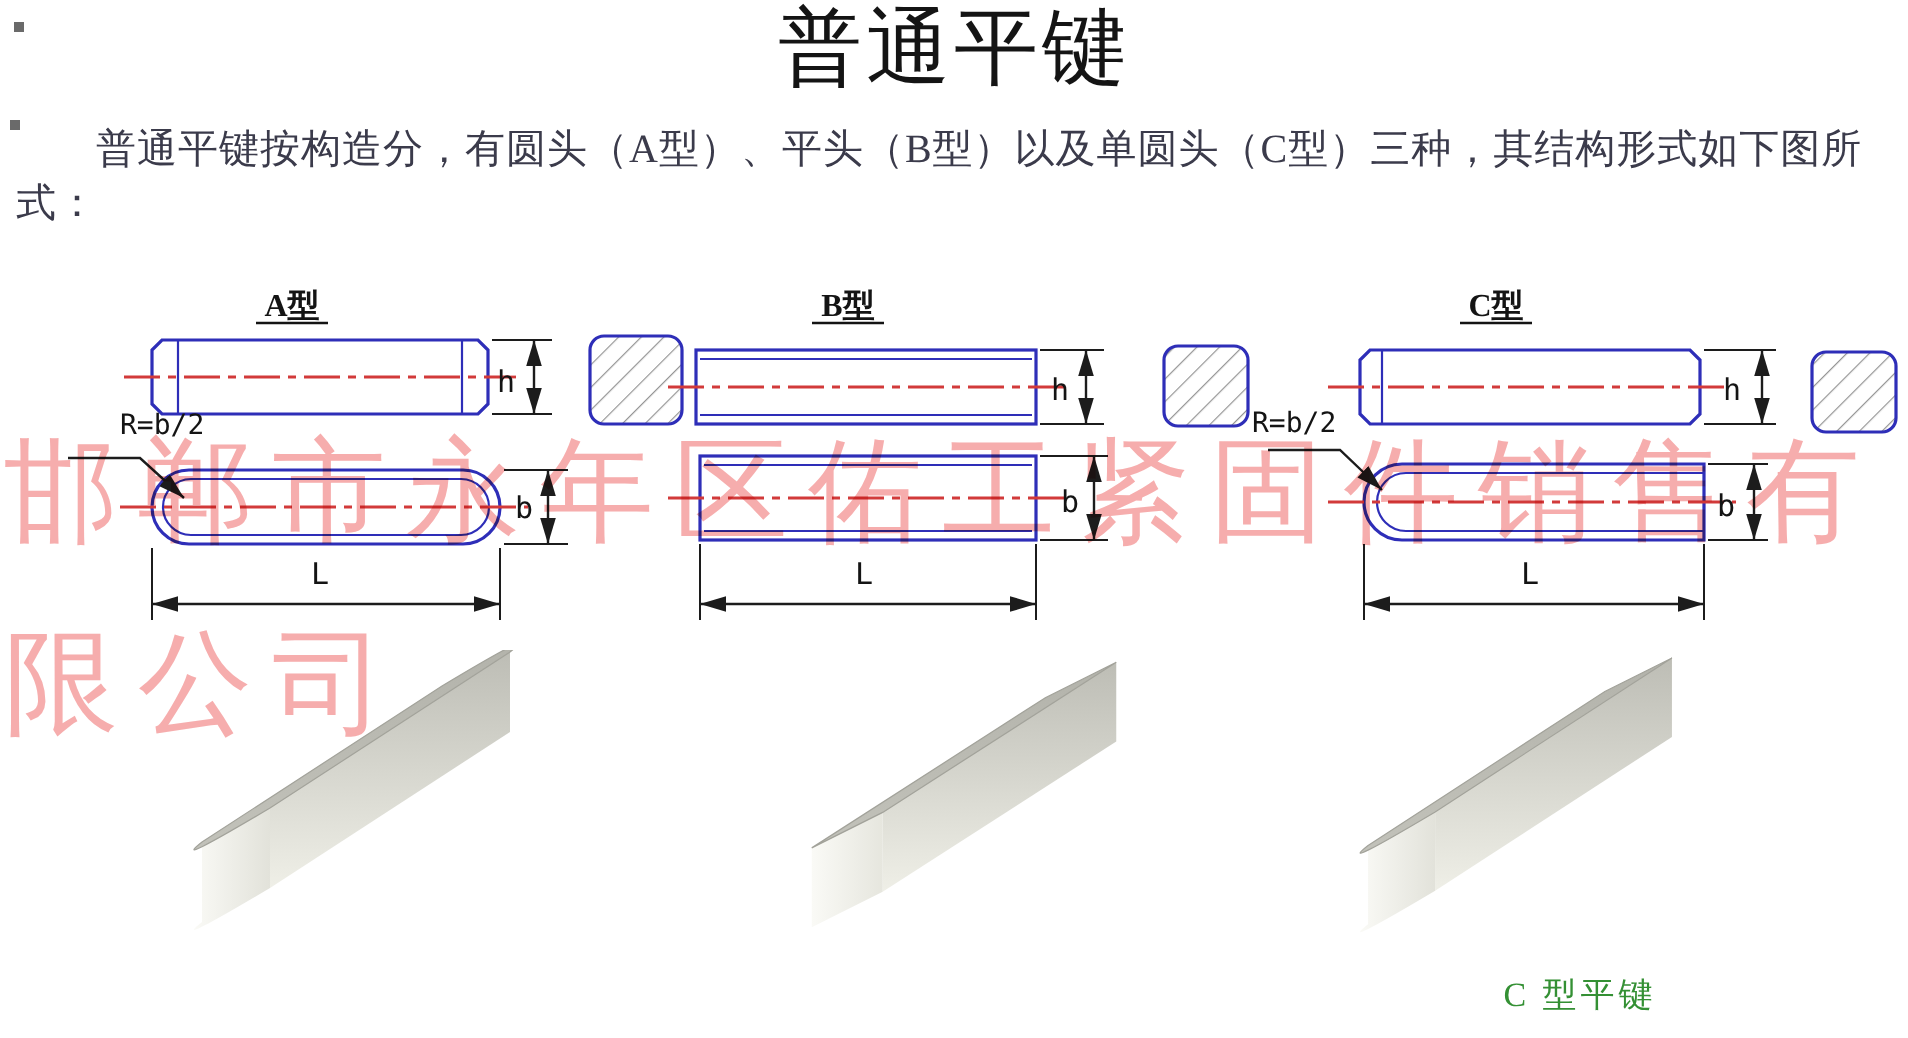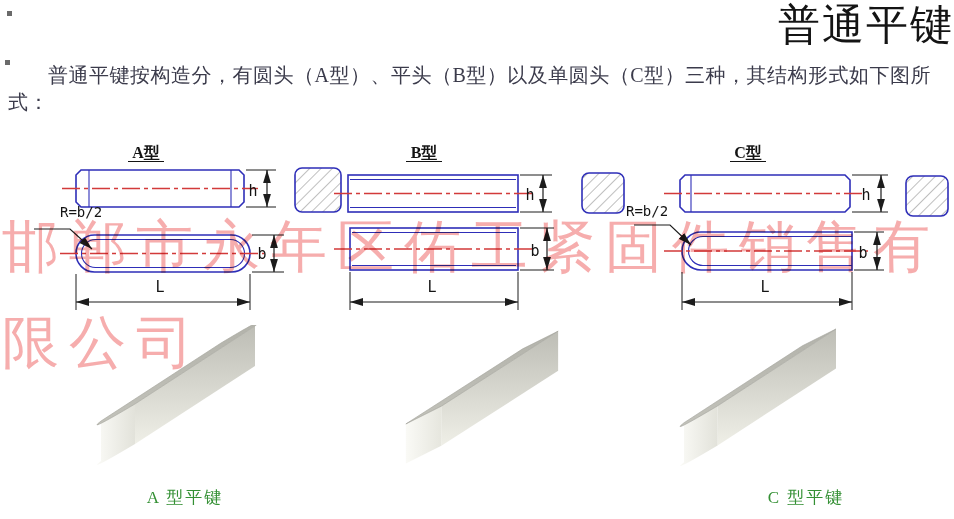--- a/index.html
+++ b/index.html
@@ -2,21 +2,21 @@
 <html><head>
 <meta charset="utf-8">
 <style>
   html,body{margin:0;padding:0;background:#ffffff;}
   #page{
     position:relative;width:954px;height:519px;overflow:hidden;
     background:#ffffff;font-family:"Liberation Serif","DejaVu Serif",serif;
   }
   
   h1#title{
-    margin:2px 0 0 0;text-align:right;font-size:42px;line-height:1.12;
+    margin:2px 0 0 0;text-align:center;font-size:42px;line-height:1.12;
     font-weight:400;color:#141414;letter-spacing:2px;
     font-family:"Liberation Serif","DejaVu Serif",serif;
   }
   p#intro{
     margin:13px 14px 1px 8px;font-size:20px;line-height:27px;color:#3b3b4b;
     text-indent:2em;letter-spacing:0.5px;
   }
   .speck{position:absolute;width:5px;height:5px;background:#6a6a6a;}
   
   #drawings{position:absolute;left:0;top:138px;}
@@ -211,21 +211,20 @@
       <linearGradient id="kCapC" x1="0" y1="0" x2="1" y2="0">
         <stop offset="0" stop-color="#fafaf6"></stop>
           <stop offset="1" stop-color="#e2e2da"></stop>
       </linearGradient>
     </defs>
     <path d="M52 79 L172 1 L172 41 L52 119 Z" fill="url(#kSideC)"></path>
     <path d="M52 79 Q1.5 109 18 96 L18 136 Q1.5 149 52 119 Z" fill="url(#kCapC)"></path>
     <path d="M18 96 L138 18 L172 1 L52 79 Q1.5 109 18 96 Z" fill="url(#kTopC)" stroke="#a2a29a" stroke-width="0.6"></path>
   </svg>
 
-  <div class="caption" style="left:90px;">A 型平键</div>
-  <div class="caption" style="left:711px;">C 型平键</div>
+  <div class="caption" style="left:695px;">C 型平键</div>
 
   <div id="watermark">
     <div class="wm1">邯郸市永年区佑工紧固件销售有</div>
     <div class="wm2">限公司</div>
   </div>
 
 </div>
 
 </body></html>

